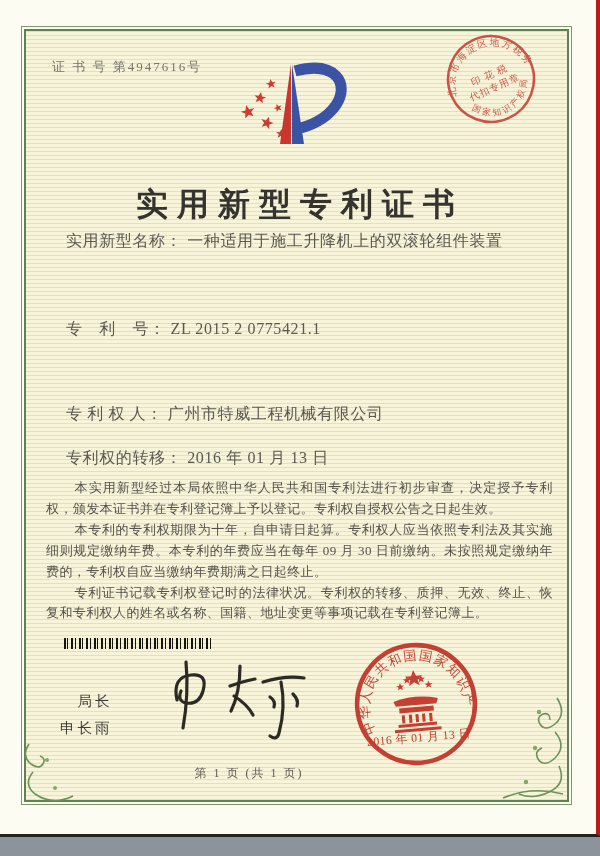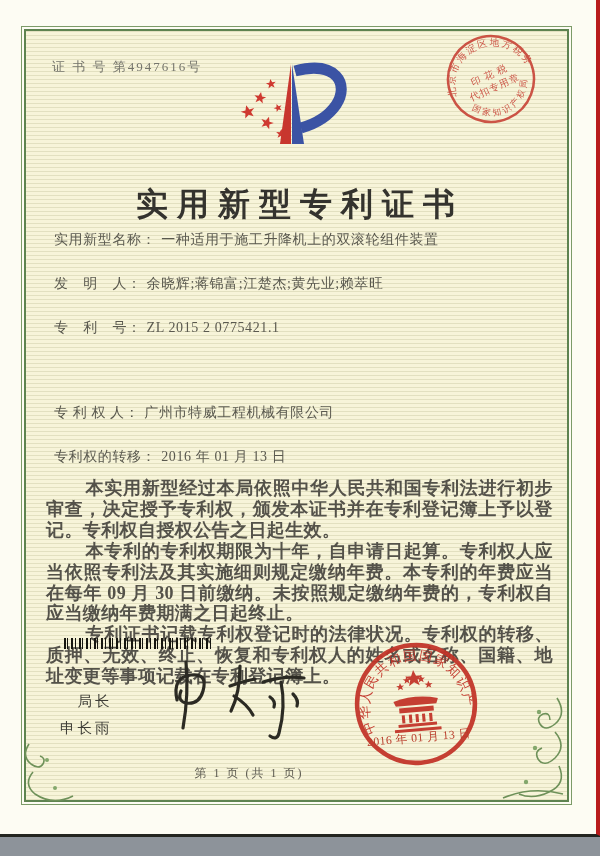--- a/index.html
+++ b/index.html
@@ -10,26 +10,26 @@
     border:1px solid #7c9b68;padding:2px;box-sizing:content-box;}
   .frame-inner{width:100%;height:100%;box-sizing:border-box;border:2px solid #5e8350;
     background-color:#f7f4d9;
     background-image:repeating-linear-gradient(0deg,rgba(173,173,128,.28) 0 1px,rgba(0,0,0,0) 1px 4px);}
   .cert-no{position:absolute;left:52px;top:58px;font-size:13px;letter-spacing:2px;color:#75756c;}
   .title{position:absolute;left:21px;top:147px;width:549px;text-align:center;font-size:32px;
     font-weight:700;letter-spacing:9px;text-indent:9px;color:#34332e;margin-top:36px;}
   .logo{position:absolute;left:222px;top:60px;width:156px;height:88px;}
   .seal-tax{position:absolute;left:444px;top:32px;width:94px;height:94px;opacity:.85;
     transform:rotate(-24deg);}
-  .field-row{position:absolute;left:54px;font-size:14px;color:#5a594f;letter-spacing:.6px;
+  .field-row{position:absolute;left:66px;font-size:16px;color:#5a594f;letter-spacing:.6px;
     white-space:nowrap;}
   .field-row .val{margin-left:5px;}
   .paras{position:absolute;left:46px;top:478px;width:507px;}
-  .paras p{margin:0;font-size:18px;line-height:20.9px;text-indent:2.2em;color:#54524a;
-    text-align:justify;letter-spacing:.4px;font-weight:bold;}
+  .paras p{margin:0;font-size:13px;line-height:20.9px;text-indent:2.2em;color:#54524a;
+    text-align:justify;letter-spacing:.4px;}
   .barcode{position:absolute;left:64px;top:638px;width:149px;height:11px;
     background:repeating-linear-gradient(90deg,#15150f 0 2px,transparent 2px 3px,#15150f 3px 4px,
     transparent 4px 7px,#15150f 7px 9px,transparent 9px 11px,#15150f 11px 12px,transparent 12px 15px);}
   .director{position:absolute;left:60px;top:688px;font-size:14.5px;color:#3f3e37;
     letter-spacing:3px;line-height:27px;text-align:right;}
   .sig{position:absolute;left:142px;top:656px;width:172px;height:92px;}
   .seal-cnipa{position:absolute;left:349px;top:637px;width:134px;height:134px;opacity:.93;
     transform:rotate(-5deg);}
   .footer{position:absolute;left:21px;top:765px;width:456px;text-align:center;font-size:12px;
     color:#5c5a50;letter-spacing:2px;}
@@ -89,23 +89,20 @@
     </text>
     <text x="46" y="45" text-anchor="middle" font-size="9.5" letter-spacing="1" fill="#c5392d">印 花 税</text>
     <text x="46" y="58" text-anchor="middle" font-size="9.5" letter-spacing="1" fill="#c5392d">代扣专用章</text>
   </svg>
 
   <div class="title">实用新型专利证书</div>
 
   <div class="field-row" style="top:231px">
     <span>实用新型名称：</span><span class="val">一种适用于施工升降机上的双滚轮组件装置</span>
   </div>
-  <div class="field-row" style="top:275px">
-    <span>发　明　人：</span><span class="val">余晓辉;蒋锦富;江楚杰;黄先业;赖萃旺</span>
-  </div>
   <div class="field-row" style="top:319px">
     <span>专　利　号：</span><span class="val">ZL 2015 2 0775421.1</span>
   </div>
   <div class="field-row" style="top:404px">
     <span>专 利 权 人：</span><span class="val">广州市特威工程机械有限公司</span>
   </div>
   <div class="field-row" style="top:448px">
     <span>专利权的转移：</span><span class="val">2016 年 01 月 13 日</span>
   </div>
 

